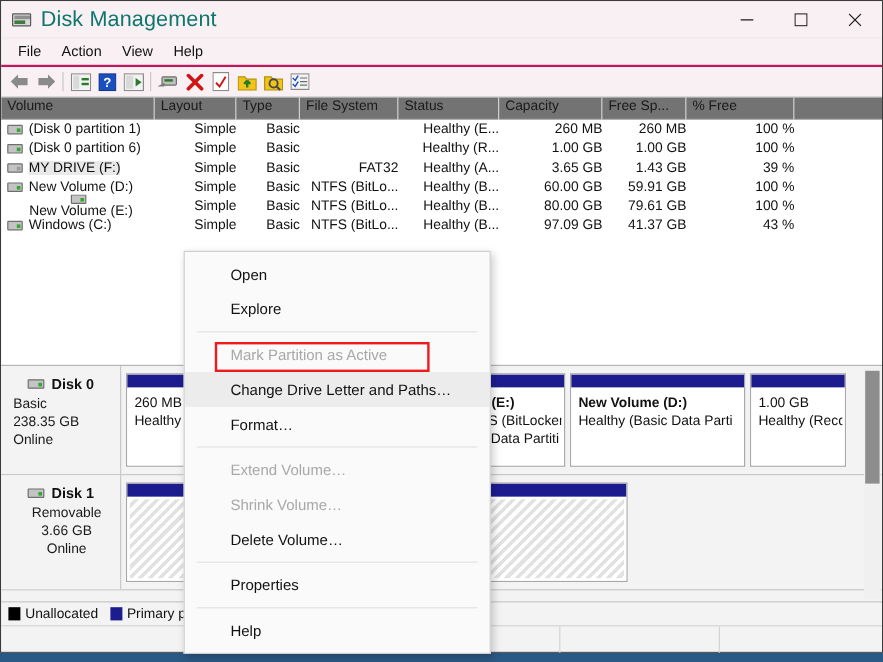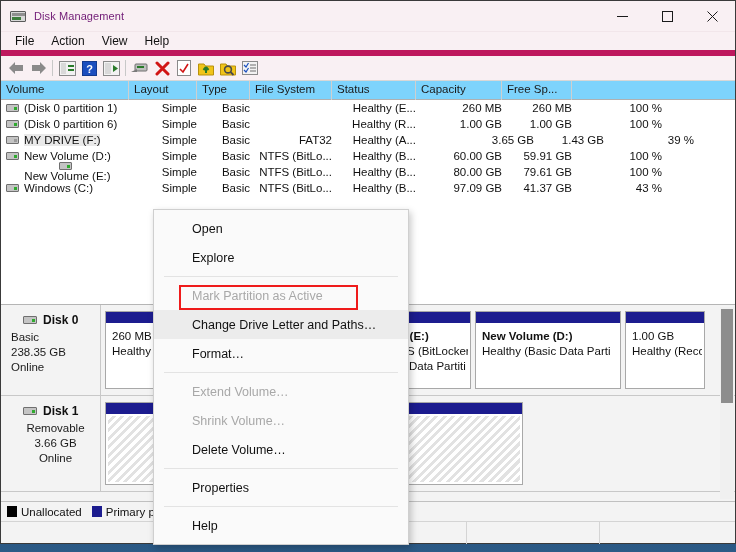--- a/index.html
+++ b/index.html
@@ -40,36 +40,36 @@
   }
   .title-icon .drv:after {
     content: ""; position: absolute; left: 1px; top: 5px;
     width: 9px; height: 3px; background: #3d7d3d;
   }
   .title-icon .drv:before {
     content: ""; position: absolute; left: 1px; top: 1px;
     width: 13px; height: 3px; background: #8f8f8f;
   }
   #title-text {
-    font-size: 11px; color: #701a75; letter-spacing: .1px;
+    font-size: 18px; color: #0f766e; letter-spacing: .1px;
   }
   #winctl { margin-left: auto; display: flex; height: 31px; }
   .winbtn {
     width: 45px; height: 31px;
     display: flex; align-items: center; justify-content: center;
     color: #1b1b1b;
   }
   .winbtn svg { display: block; }
   
   #menubar {
     height: 24px; min-height: 24px;
     background: #f9f0f3;
     display: flex; align-items: center;
     padding-left: 6px;
-    border-bottom: 6px solid #be185d;
+    border-bottom: 2px solid #be185d;
   }
   .menu-item {
     font-size: 12px; color: #111; padding: 2px 8px; margin-right: 1px;
     line-height: 16px;
   }
   
   #toolbar {
     height: 25px; min-height: 25px;
     background: #f9f0f3;
     display: flex; align-items: center;
@@ -87,21 +87,21 @@
   
   #listpane {
     background: #ffffff;
     border-bottom: 1px solid #b5b5b5;
     height: 224px; min-height: 224px;
     position: relative;
     overflow: hidden;
   }
   #col-header {
     display: flex; height: 19px;
-    background: #7dd3fc;
+    background: #737373;
     border-bottom: 1px solid #b0b0b0;
   }
   .col-h {
     font-size: 11.5px; color: #1a1a1a;
     padding: 2px 0 0 5px;
     border-right: 1px solid #cfcfcf;
     height: 19px;
     overflow: hidden; white-space: nowrap;
     flex: 0 0 auto;
   }
@@ -344,20 +344,21 @@
 
   <div id="listpane">
     <div id="col-header">
         <div class="col-h" style="width: 128px;">Volume</div>
         <div class="col-h" style="width: 68px;">Layout</div>
         <div class="col-h" style="width: 53px;">Type</div>
         <div class="col-h" style="width: 82px;">File System</div>
         <div class="col-h" style="width: 84px;">Status</div>
         <div class="col-h" style="width: 86px;">Capacity</div>
         <div class="col-h" style="width: 70px;">Free Sp...</div>
+        <div class="col-h" style="width: 90px;">% Free</div>
         <div class="col-h" style="width: 72px; border-right: none;"></div>
       </div>
     <div id="vol-rows">
         <div class="vrow">
           <div class="cell first" style="width: 128px;">
             <span class="vol-ico"></span>
             <span class="lbl">(Disk 0 partition 1)</span>
           </div>
           <div class="cell" style="width: 68px;">Simple</div>
           <div class="cell" style="width: 53px;">Basic</div>
@@ -382,21 +383,21 @@
         </div>
         <div class="vrow selected">
           <div class="cell first" style="width: 128px;">
             <span class="vol-ico gray"></span>
             <span class="lbl">MY DRIVE (F:)</span>
           </div>
           <div class="cell" style="width: 68px;">Simple</div>
           <div class="cell" style="width: 53px;">Basic</div>
           <div class="cell" style="width: 82px;">FAT32</div>
           <div class="cell" style="width: 84px;">Healthy (A...</div>
-          <div class="cell" style="width: 86px; margin-left: 32px;">3.65 GB</div>
+          <div class="cell" style="width: 86px;">3.65 GB</div>
           <div class="cell" style="width: 70px;">1.43 GB</div>
           <div class="cell" style="width: 90px;">39 %</div>
         </div>
         <div class="vrow">
           <div class="cell first" style="width: 128px;">
             <span class="vol-ico"></span>
             <span class="lbl">New Volume (D:)</span>
           </div>
           <div class="cell" style="width: 68px;">Simple</div>
           <div class="cell" style="width: 53px;">Basic</div>

